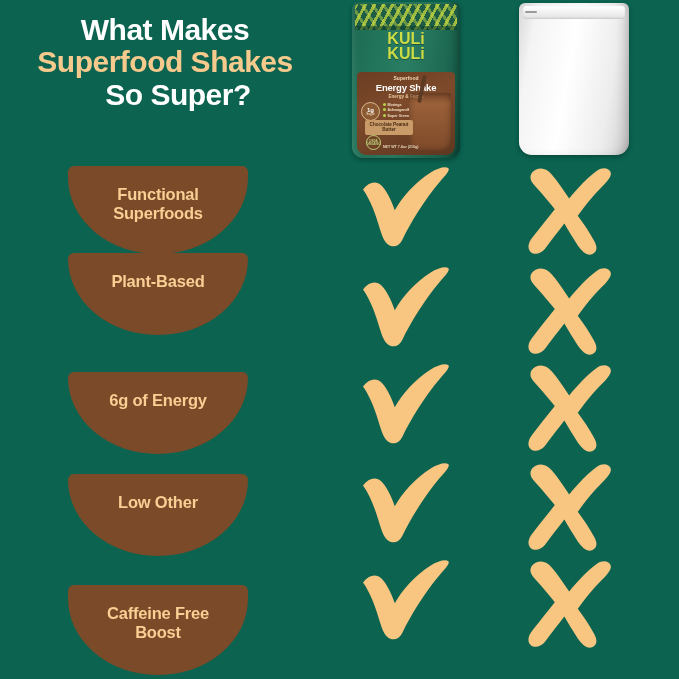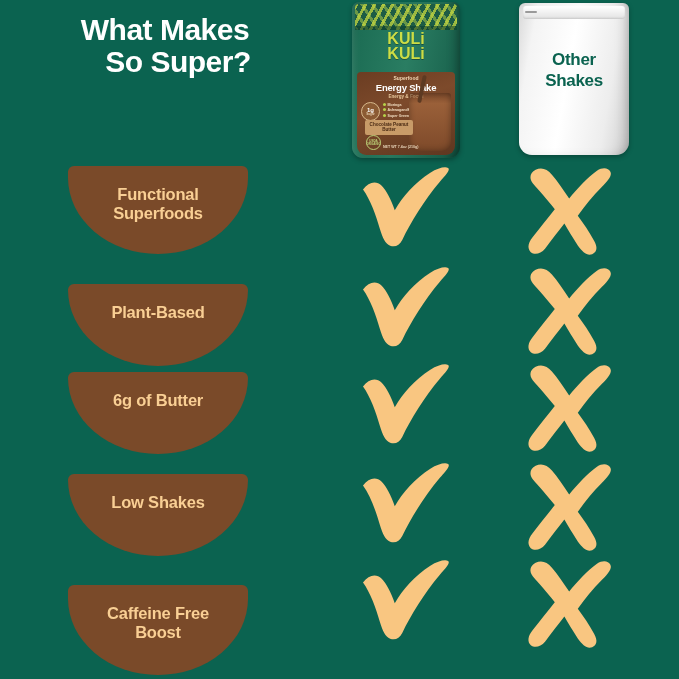--- a/index.html
+++ b/index.html
@@ -283,20 +283,21 @@
   .check-fill { fill: #f9c681; }
   .cross-fill { fill: #f9c681; }
 </style>
 </head>
 <body>
 
 <div id="infographic">
 
   <div class="headline">
     <span class="hl-line hl-1">What Makes</span>
+    <span class="hl-line hl-2">Superfood Shakes</span>
     <span class="hl-line hl-3">So Super?</span>
   </div>
 
   <div class="pkg" id="pkg-kuli">
     <div class="pouch-kuli-body">
       <div class="pouch-kuli-top"></div>
       <div class="kuli-logo">
         <span>KULi</span><br>
         <span>KULi</span>
       </div>
@@ -319,69 +320,65 @@
         <div class="kuli-flavor">Chocolate Peanut Butter</div>
         <div class="kuli-organic">USDA ORGANIC</div>
         <div class="kuli-weight">NET WT 7.4oz (210g)</div>
       </div>
     </div>
   </div>
 
   <div class="pkg" id="pkg-other">
     <div class="pouch-other-body">
       <div class="pouch-other-top"></div>
-      <div class="other-label">
-        <span>Other</span><br>
-        <span>Shakes</span>
-      </div>
     </div>
   </div>
 
   <div id="rows">
       <div class="blob" style="top: 166px; height: 88px;">
         <div class="blob-label">Functional<br>Superfoods</div>
       </div>
       <div class="mark" style="left: 358px; top: 169px;">
         <svg width="96" height="86" viewBox="0 0 96 92">
           <path class="check-fill" d="M2,22 C8,14 16,12 22,18 C27,23 32,33 36,44 C44,30 58,14 74,4 C82,-1 90,-3 93,-1 C96,1 90,7 84,14 C68,33 53,57 44,76 C41,82 36,84 31,82 C26,80 23,74 20,64 C16,50 10,33 2,22 Z"></path>
         </svg>
       </div>
       <div class="mark" style="left: 527px; top: 166px;">
         <svg width="92" height="92" viewBox="0 0 96 92">
           <path class="cross-fill" d="M6,16 C2,11 3,5 9,2 C15,-1 21,1 26,7 C32,14 38,23 44,32 C53,21 63,10 73,3 C79,-1 85,0 87,4 C89,8 85,13 78,20 C69,29 60,40 53,50 C59,58 65,67 70,76 C74,83 73,88 68,90 C63,92 58,88 53,81 C48,73 43,65 39,58 C32,67 25,76 19,84 C14,90 8,91 4,88 C0,84 1,78 6,72 C13,63 21,53 29,43 C21,33 12,23 6,16 Z"></path>
         </svg>
       </div>
-      <div class="blob" style="top: 284px; height: 82px;">
+      <div class="blob" style="top: 253px; height: 82px;">
         <div class="blob-label">Plant-Based</div>
       </div>
       <div class="mark" style="left: 358px; top: 269px;">
         <svg width="96" height="86" viewBox="0 0 96 92">
           <path class="check-fill" d="M2,22 C8,14 16,12 22,18 C27,23 32,33 36,44 C44,30 58,14 74,4 C82,-1 90,-3 93,-1 C96,1 90,7 84,14 C68,33 53,57 44,76 C41,82 36,84 31,82 C26,80 23,74 20,64 C16,50 10,33 2,22 Z"></path>
         </svg>
       </div>
       <div class="mark" style="left: 527px; top: 266px;">
         <svg width="92" height="92" viewBox="0 0 96 92">
           <path class="cross-fill" d="M6,16 C2,11 3,5 9,2 C15,-1 21,1 26,7 C32,14 38,23 44,32 C53,21 63,10 73,3 C79,-1 85,0 87,4 C89,8 85,13 78,20 C69,29 60,40 53,50 C59,58 65,67 70,76 C74,83 73,88 68,90 C63,92 58,88 53,81 C48,73 43,65 39,58 C32,67 25,76 19,84 C14,90 8,91 4,88 C0,84 1,78 6,72 C13,63 21,53 29,43 C21,33 12,23 6,16 Z"></path>
         </svg>
       </div>
       <div class="blob" style="top: 372px; height: 82px;">
-        <div class="blob-label">6g of Butter</div>
+        <div class="blob-label">6g of Energy</div>
       </div>
       <div class="mark" style="left: 358px; top: 366px;">
         <svg width="96" height="86" viewBox="0 0 96 92">
           <path class="check-fill" d="M2,22 C8,14 16,12 22,18 C27,23 32,33 36,44 C44,30 58,14 74,4 C82,-1 90,-3 93,-1 C96,1 90,7 84,14 C68,33 53,57 44,76 C41,82 36,84 31,82 C26,80 23,74 20,64 C16,50 10,33 2,22 Z"></path>
         </svg>
       </div>
       <div class="mark" style="left: 527px; top: 363px;">
         <svg width="92" height="92" viewBox="0 0 96 92">
           <path class="cross-fill" d="M6,16 C2,11 3,5 9,2 C15,-1 21,1 26,7 C32,14 38,23 44,32 C53,21 63,10 73,3 C79,-1 85,0 87,4 C89,8 85,13 78,20 C69,29 60,40 53,50 C59,58 65,67 70,76 C74,83 73,88 68,90 C63,92 58,88 53,81 C48,73 43,65 39,58 C32,67 25,76 19,84 C14,90 8,91 4,88 C0,84 1,78 6,72 C13,63 21,53 29,43 C21,33 12,23 6,16 Z"></path>
         </svg>
       </div>
       <div class="blob" style="top: 474px; height: 82px;">
-        <div class="blob-label">Low Shakes</div>
+        <div class="blob-label">Low Other</div>
       </div>
       <div class="mark" style="left: 358px; top: 465px;">
         <svg width="96" height="86" viewBox="0 0 96 92">
           <path class="check-fill" d="M2,22 C8,14 16,12 22,18 C27,23 32,33 36,44 C44,30 58,14 74,4 C82,-1 90,-3 93,-1 C96,1 90,7 84,14 C68,33 53,57 44,76 C41,82 36,84 31,82 C26,80 23,74 20,64 C16,50 10,33 2,22 Z"></path>
         </svg>
       </div>
       <div class="mark" style="left: 527px; top: 462px;">
         <svg width="92" height="92" viewBox="0 0 96 92">
           <path class="cross-fill" d="M6,16 C2,11 3,5 9,2 C15,-1 21,1 26,7 C32,14 38,23 44,32 C53,21 63,10 73,3 C79,-1 85,0 87,4 C89,8 85,13 78,20 C69,29 60,40 53,50 C59,58 65,67 70,76 C74,83 73,88 68,90 C63,92 58,88 53,81 C48,73 43,65 39,58 C32,67 25,76 19,84 C14,90 8,91 4,88 C0,84 1,78 6,72 C13,63 21,53 29,43 C21,33 12,23 6,16 Z"></path>
         </svg>

